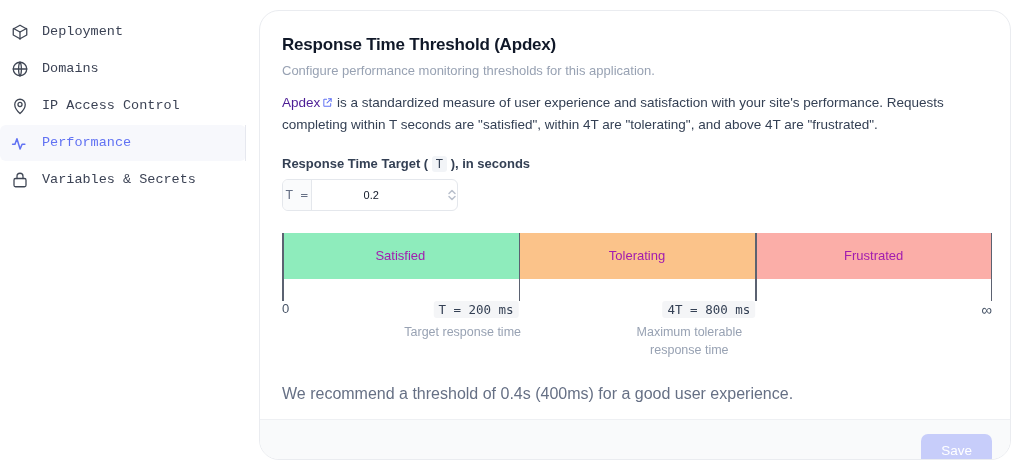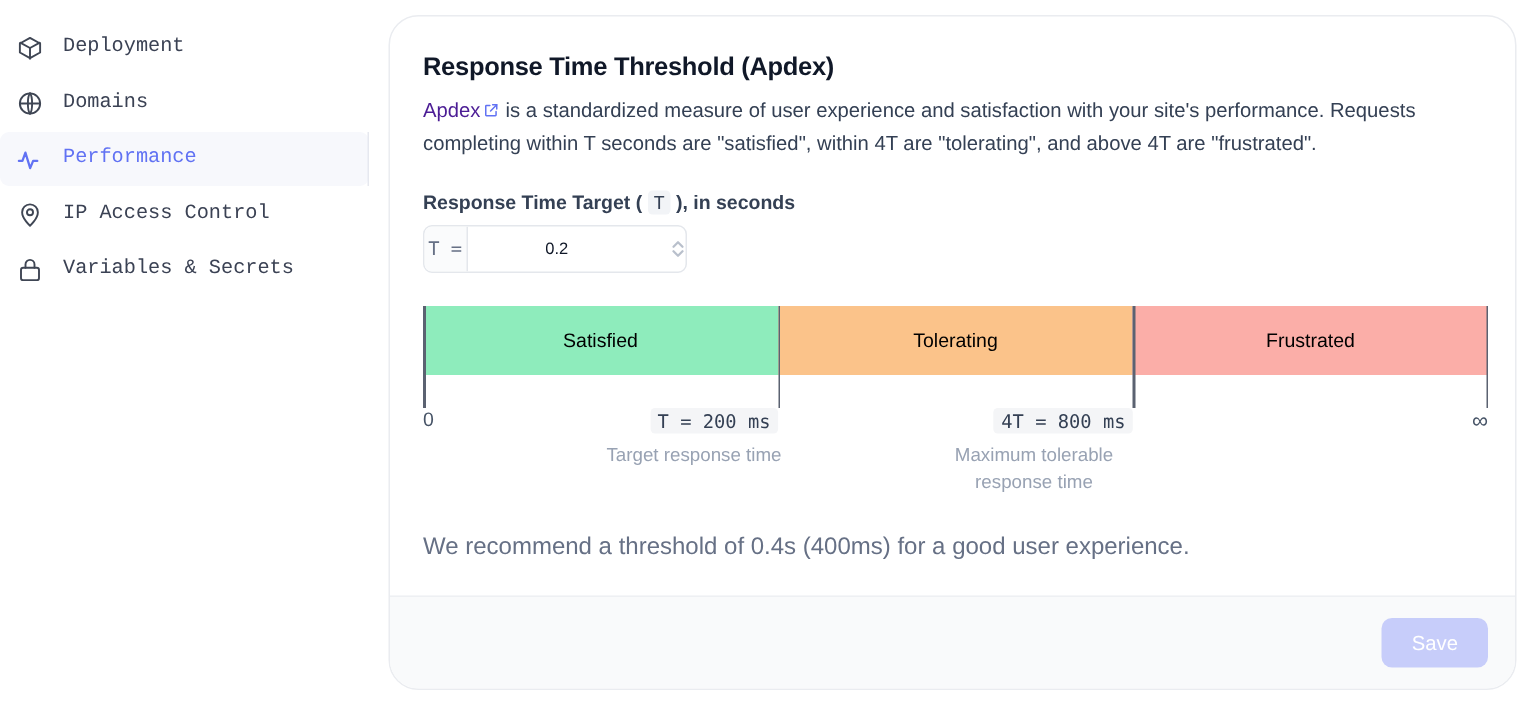--- a/index.html
+++ b/index.html
@@ -179,21 +179,21 @@
     height: 46px;
     width: 710px;
     position: relative;
   }
   .seg {
     flex: 1 1 0;
     display: flex;
     align-items: center;
     justify-content: center;
     font-size: 13px;
-    color: #000000;
+    color: #a21caf;
   }
   .seg.satisfied  { background: #8eecbc; }
   .seg.tolerating { background: #fbc38a; }
   .seg.frustrated { background: #fbaea8; }
 
   .ticks {
     position: relative;
     height: 22px;
     width: 710px;
   }
@@ -304,57 +304,58 @@
           <circle cx="12" cy="12" r="9"></circle>
             <path d="M3 12h18"></path>
             <path d="M12 3c2.5 2.7 2.5 15.3 0 18"></path>
             <path d="M12 3c-2.5 2.7-2.5 15.3 0 18"></path>
         </svg>
       </span>
       <span class="nav-label">Domains</span>
     </div>
 
 
-    <div class="nav-item active">
-      <span class="nav-icon">
-        <svg width="19" height="19" viewBox="0 0 24 24" fill="none" stroke="currentColor" stroke-width="1.9" stroke-linecap="round" stroke-linejoin="round">
-          <path d="M2 13h3l2.5-7 4 13 2.5-6h3.5"></path>
-        </svg>
-      </span>
-      <span class="nav-label">Performance</span>
-    </div>
-
     <div class="nav-item">
       <span class="nav-icon">
         <svg width="18" height="18" viewBox="0 0 24 24" fill="none" stroke="currentColor" stroke-width="1.7" stroke-linecap="round" stroke-linejoin="round">
           <path d="M12 22s7-6.2 7-12a7 7 0 1 0-14 0c0 5.8 7 12 7 12z"></path>
             <circle cx="12" cy="10" r="2.7"></circle>
         </svg>
       </span>
       <span class="nav-label">IP Access Control</span>
     </div>
 
+    <div class="nav-item active">
+      <span class="nav-icon">
+        <svg width="19" height="19" viewBox="0 0 24 24" fill="none" stroke="currentColor" stroke-width="1.9" stroke-linecap="round" stroke-linejoin="round">
+          <path d="M2 13h3l2.5-7 4 13 2.5-6h3.5"></path>
+        </svg>
+      </span>
+      <span class="nav-label">Performance</span>
+    </div>
+
     <div class="nav-item">
       <span class="nav-icon">
         <svg width="18" height="18" viewBox="0 0 24 24" fill="none" stroke="currentColor" stroke-width="1.7" stroke-linecap="round" stroke-linejoin="round">
           <rect x="4" y="10" width="16" height="11" rx="2"></rect>
             <path d="M8 10V7a4 4 0 0 1 8 0v3"></path>
         </svg>
       </span>
       <span class="nav-label">Variables &amp; Secrets</span>
     </div>
 
   </nav>
 
   <main class="content">
     <section class="card">
 
       <div class="card-body">
 
         <h1 class="card-title">Response Time Threshold (Apdex)</h1>
+        <p class="card-sub">Configure performance monitoring thresholds for this application.</p>
 
         <p class="desc">
           <a href="#"><span>Apdex</span></a><span class="ext-icon"><svg width="11" height="11" viewBox="0 0 24 24" fill="none" stroke="#6172f3" stroke-width="2.2" stroke-linecap="round" stroke-linejoin="round">
                 <path d="M14 4h6v6"></path>
                 <path d="M20 4 11 13"></path>
                 <path d="M19 14v5a1 1 0 0 1-1 1H5a1 1 0 0 1-1-1V6a1 1 0 0 1 1-1h5"></path>
               </svg></span><span> is a standardized measure of user experience and satisfaction with your site's performance. Requests completing within T seconds are "satisfied", within 4T are "tolerating", and above 4T are "frustrated".</span>
         </p>
 
         <div class="field-label">

